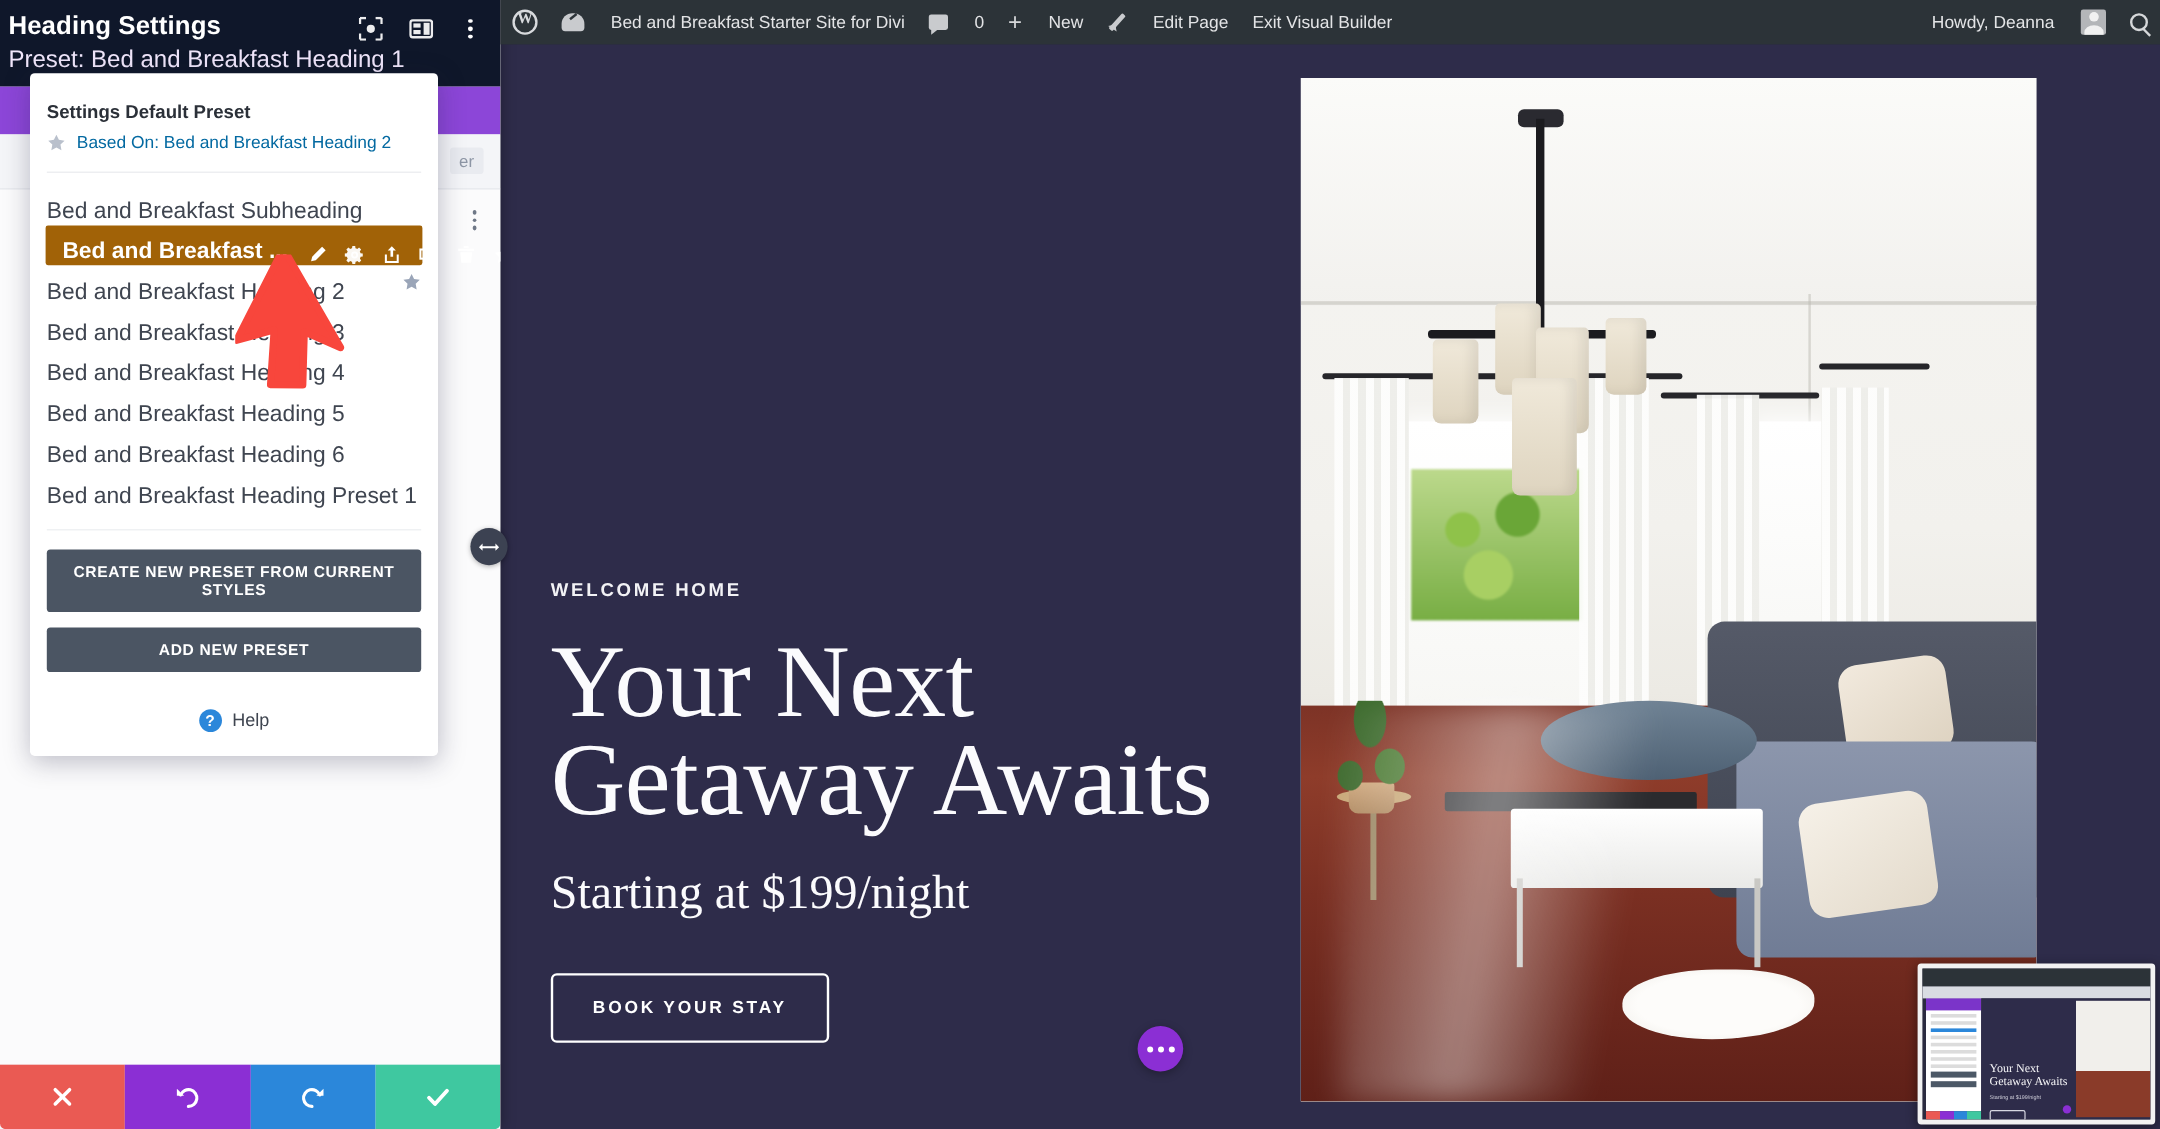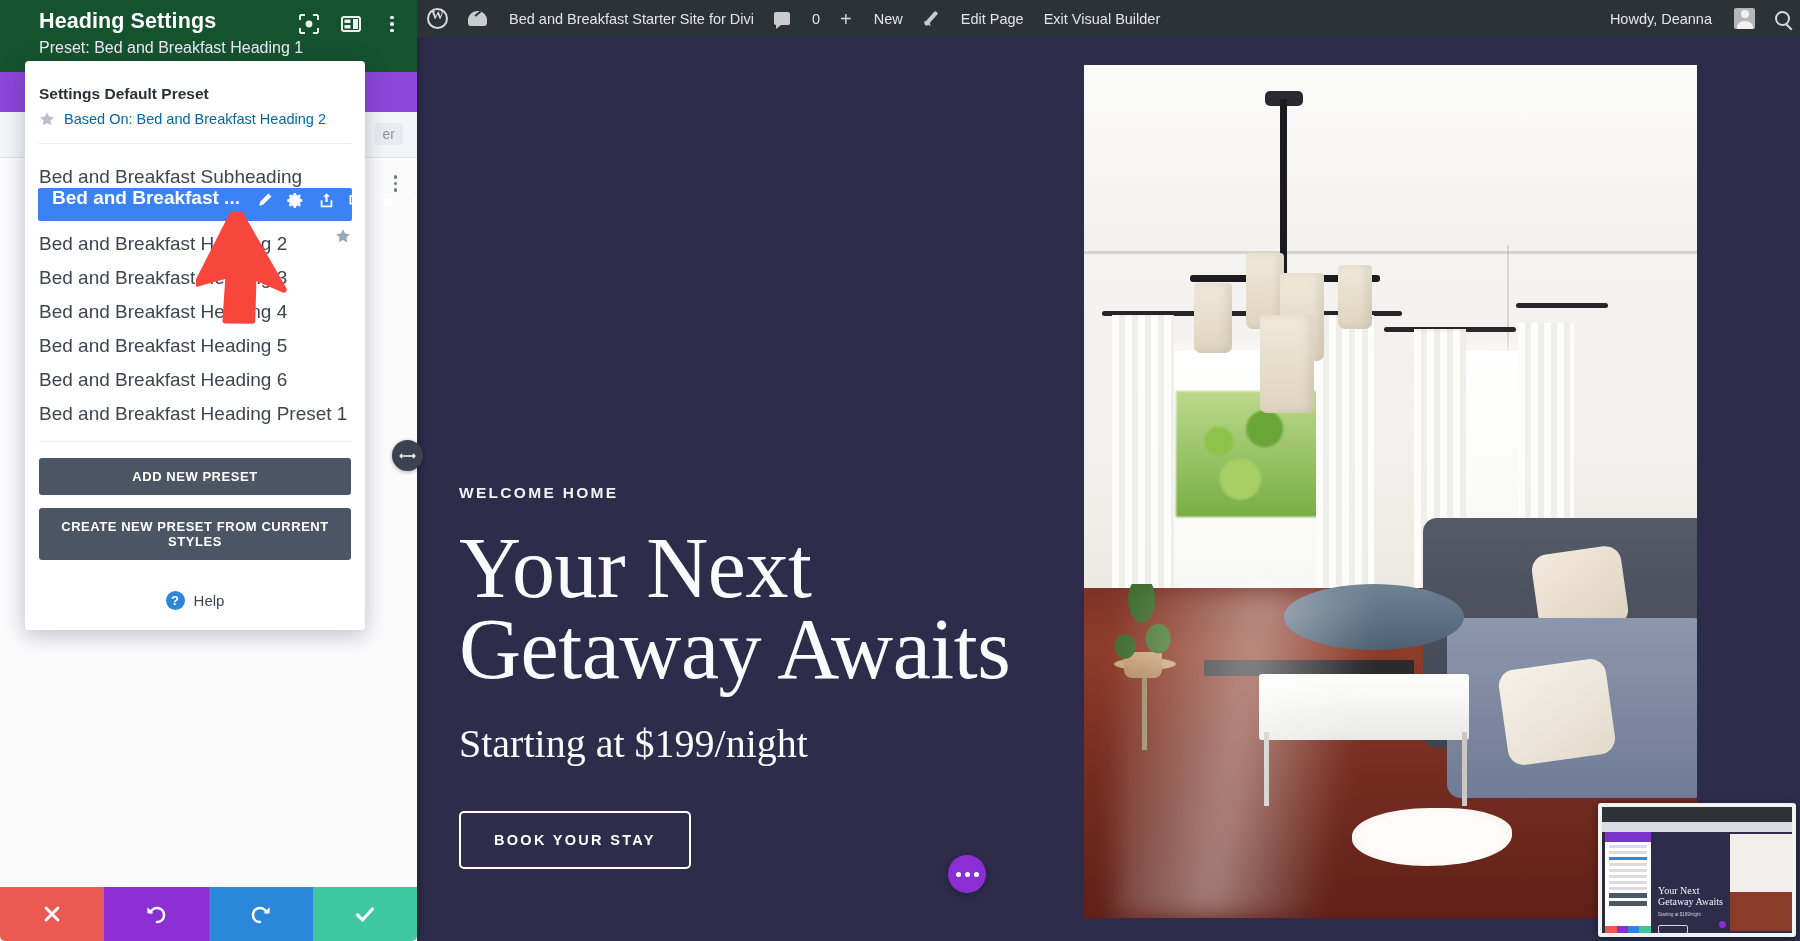--- a/index.html
+++ b/index.html
@@ -277,26 +277,26 @@
     box-shadow: 0 1px 4px rgba(0,0,0,.3);
   }
 
   
   .modal {
     position: absolute; left: 0; top: 0; width: 417px; height: 941px;
     background: #f4f5f8; z-index: 25; overflow: hidden;
     box-shadow: 2px 0 10px rgba(0,0,0,.25);
   }
   .modal-header {
-    position: relative; height: 72px; background: #14532d; color: #fff;
-    padding: 9px 18px 0 39px;
+    position: relative; height: 72px; background: #0f172a; color: #fff;
+    padding: 9px 18px 0 7px;
   }
   .modal-title { font-size: 21.5px; font-weight: 700; letter-spacing: .1px; }
   .modal-preset {
-    font-size: 16px; margin-top: 5px; color: #f0e6fb; cursor: pointer;
+    font-size: 20px; margin-top: 5px; color: #f0e6fb; cursor: pointer;
     display: inline-flex; align-items: center; gap: 6px; flex-direction: column;
   }
   .caret-dn {
     width: 0; height: 0; border-left: 4.5px solid transparent;
     border-right: 4.5px solid transparent; border-top: 5px solid #ecdcfb;
   }
   .hdr-icons {
     position: absolute; right: 16px; top: 14px; display: flex;
     align-items: center; gap: 22px;
   }
@@ -334,22 +334,22 @@
     display: flex; align-items: center; gap: 9px; margin-top: 8px;
     font-size: 14.5px; color: #0369a1;
   }
   .dd-sep { height: 1px; background: #e9eaee; margin: 12px 14px 0 14px; }
   .dd-list { padding: 10px 0 6px 0; }
   .dd-item {
     display: flex; align-items: flex-end; height: 34px; padding: 0 14px;
     font-size: 19px; color: #3f4550; cursor: pointer; position: relative;
   }
   .dd-item.selected {
-    background: #3b82f6; color: #fff; font-weight: 600; border-radius: 2px;
-    margin: 0 13px; padding: 12px 14px; height: 33px;
+    background: #a16207; color: #fff; font-weight: 600; border-radius: 2px;
+    margin: 0 13px; padding: 0 14px; height: 33px;
   }
   .dd-item-label { white-space: nowrap; }
   .dd-item.selected .dd-actions {
     display: flex; align-items: center; gap: 14px; margin-left: 16px;
   }
   .dd-actions { display: none; }
   .star-right { position: absolute; right: 14px; top: 50%; transform: translateY(-50%); }
   .dd-sep2 { height: 1px; background: #eceef1; margin: 10px 14px 0 14px; }
   .dd-buttons { padding: 16px 14px 10px 14px; }
   .dd-btn {
@@ -634,22 +634,22 @@
           <span class="dd-item-label">Bed and Breakfast Heading 6</span>
         </div>
         <div class="dd-item">
           <span class="dd-item-label">Bed and Breakfast Heading Preset 1</span>
         </div>
       </div>
 
       <div class="dd-sep2"></div>
 
       <div class="dd-buttons">
+        <button class="dd-btn">CREATE NEW PRESET FROM CURRENT STYLES</button>
         <button class="dd-btn">ADD NEW PRESET</button>
-        <button class="dd-btn">CREATE NEW PRESET FROM CURRENT STYLES</button>
       </div>
 
       <div class="dd-help">
         <span class="help-circle">?</span>
         <span>Help</span>
       </div>
     </div>
 
     <div class="modal-footer">
       <div class="foot-btn fb-cancel">

